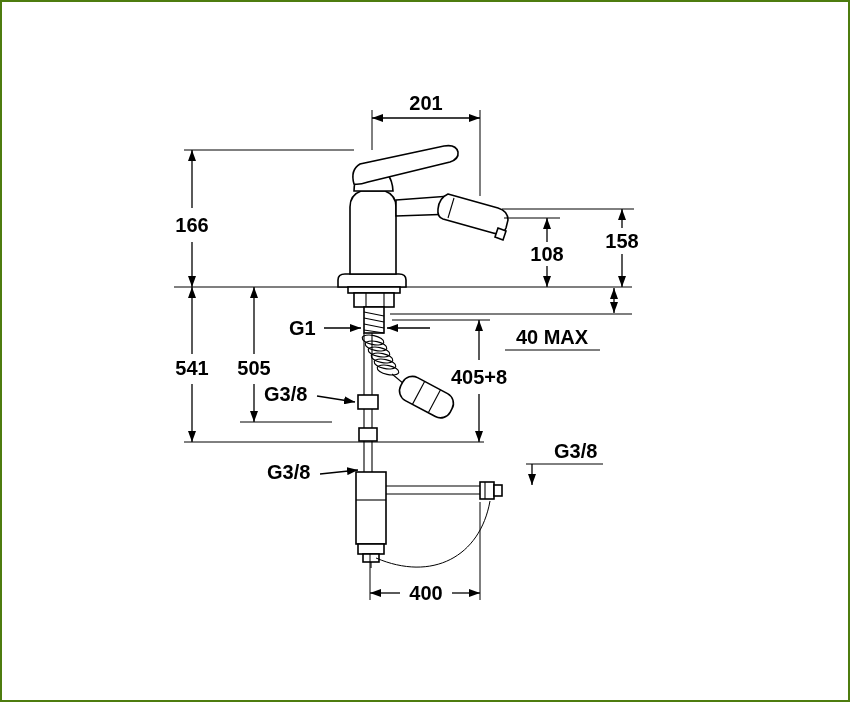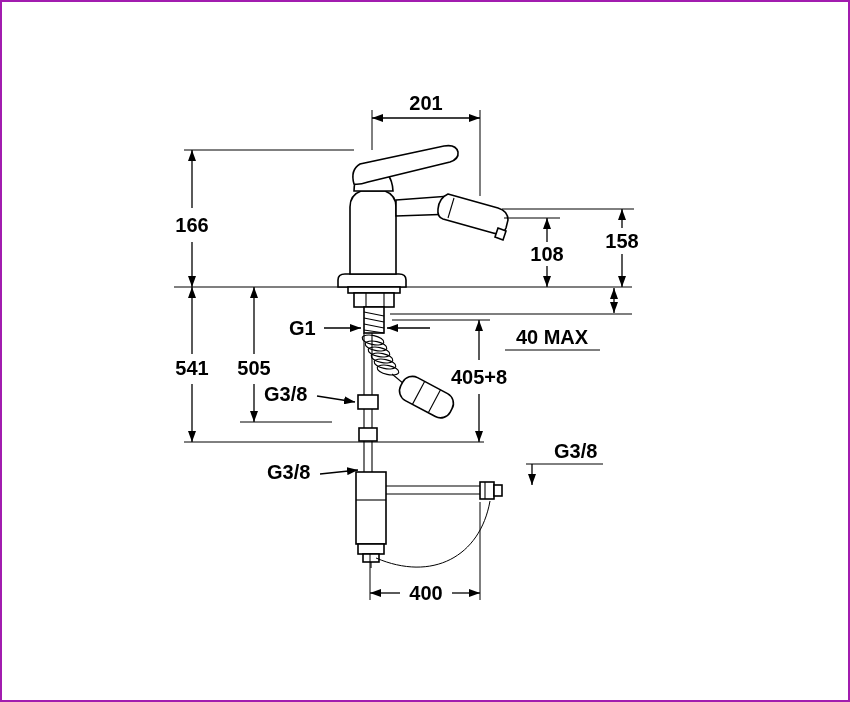--- a/index.html
+++ b/index.html
@@ -1,16 +1,16 @@
 <!DOCTYPE html>
 <html><head>
 <meta charset="utf-8">
 <style>
   html,body{margin:0;padding:0;background:#fff;}
-  .page{position:relative;width:850px;height:702px;background:#ffffff;box-sizing:border-box;border:2px solid #a21caf;overflow:hidden;font-family:"Liberation Sans",sans-serif;}
+  .page{position:relative;width:850px;height:702px;background:#ffffff;box-sizing:border-box;border:2px solid #4d7c0f;overflow:hidden;font-family:"Liberation Sans",sans-serif;}
   svg{display:block;width:850px;height:702px;}
   .dl{stroke:#000;stroke-width:1.3;fill:none;}
   .xl{stroke:#000;stroke-width:1;fill:none;}
   .art{stroke:#000;stroke-width:1.6;fill:#fff;}
   .artn{stroke:#000;stroke-width:1.1;fill:none;}
   .t{font:bold 20px "Liberation Sans",sans-serif;fill:#000;}
 </style>
 </head>
 <body>
 

